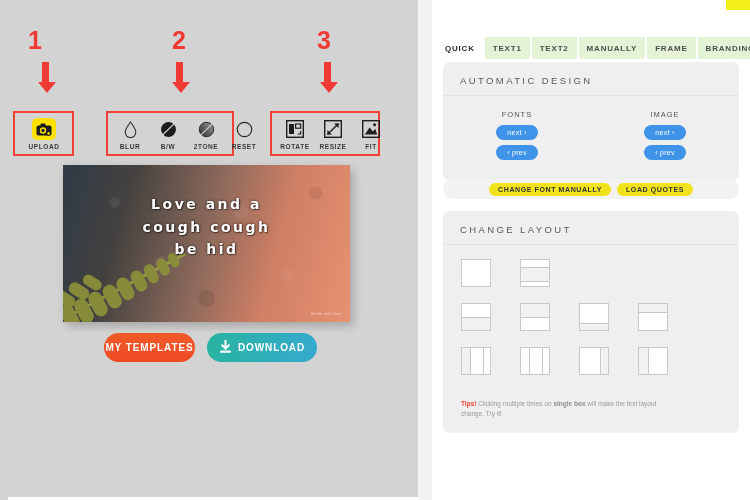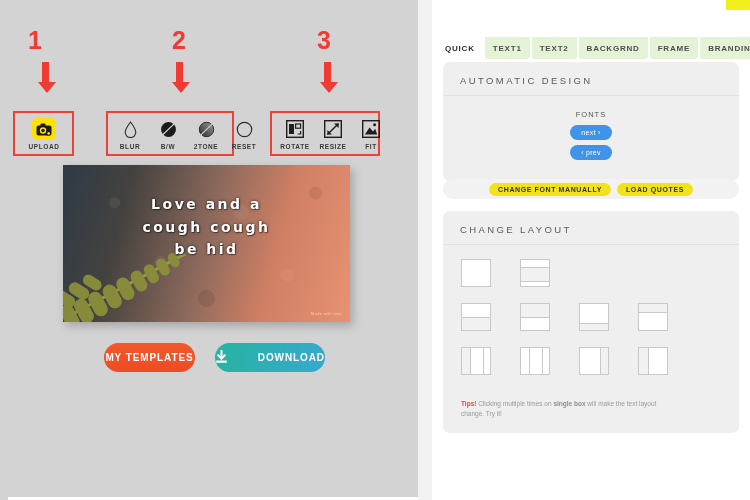--- a/index.html
+++ b/index.html
@@ -79,29 +79,29 @@
     font-family:"DejaVu Sans", sans-serif;
     font-size:14px; letter-spacing:2.5px; line-height:1.62;
     text-shadow:0 0 3px rgba(0,0,0,.75), 1px 1px 0 rgba(0,0,0,.35);
   }
   .watermark{
     position:absolute; right:8px; bottom:6px;
     font-size:4px; color:rgba(255,255,255,.55); letter-spacing:.3px;
   }
 
   
-  .btn-row { position:absolute; left:104px; top:343px; display:flex; gap:20px; }
+  .btn-row { position:absolute; left:104px; top:333px; display:flex; gap:12px; }
   .btn {
     height:29px; border-radius:15px; display:flex; align-items:center;
     justify-content:center; gap:6px; color:#fff; font-weight:bold;
     font-size:10px; letter-spacing:.9px; cursor:pointer; border:none;
     font-family:"Liberation Sans", sans-serif;
   }
   .btn-templates { width:91px; background:linear-gradient(180deg,#f05a28 0%,#ef4a24 100%); }
-  .btn-download  { width:110px; background:linear-gradient(100deg,#27b4a0 0%,#36a9cf 100%);justify-content:space-between; }
+  .btn-download  { width:110px; background:linear-gradient(100deg,#27b4a0 0%,#36a9cf 100%); }
 
   
   .right-panel { position:absolute; left:432px; top:0; width:318px; height:500px; background:#fff; }
   .tabs { position:absolute; left:5px; top:0; display:flex; gap:2px; }
   .tab {
     height:22px; padding:0 8px; display:flex; align-items:center; justify-content:center;
     background:#e4f2d5; color:#4e4e4e; font-size:8px; font-weight:bold; letter-spacing:.8px;
     border-radius:0 0 3px 3px; cursor:pointer; white-space:nowrap;
     font-family:"Liberation Sans", sans-serif;
     margin-top:37px;
@@ -341,38 +341,43 @@
       <div class="tab active">
           <span>QUICK</span>
         </div>
       <div class="tab">
           <span>TEXT1</span>
         </div>
       <div class="tab">
           <span>TEXT2</span>
         </div>
       <div class="tab">
-          <span>BACKGRND</span>
+          <span>MANUALLY</span>
         </div>
       <div class="tab">
           <span>FRAME</span>
         </div>
       <div class="tab">
           <span>BRANDING</span>
         </div>
     </div>
 
     <div class="card" style="top:40px;margin-top:22px;">
       <div class="card-title">AUTOMATIC DESIGN</div>
       <div class="auto-row">
         <div class="auto-col">
           <div class="col-lbl">FONTS</div>
           <div class="pill">next ›</div>
           <div class="pill">‹ prev</div>
         </div>
+        <div class="auto-col">
+          <div class="col-lbl">IMAGE</div>
+          <div class="pill">next ›</div>
+          <div class="pill">‹ prev</div>
+        </div>
       </div>
     </div>
 
     <div class="yellow-bar" style="top:179px;">
       <div class="ypill">CHANGE FONT MANUALLY</div>
       <div class="ypill">LOAD QUOTES</div>
     </div>
 
     <div class="card" style="top:211px;">
       <div class="card-title">CHANGE LAYOUT</div>

